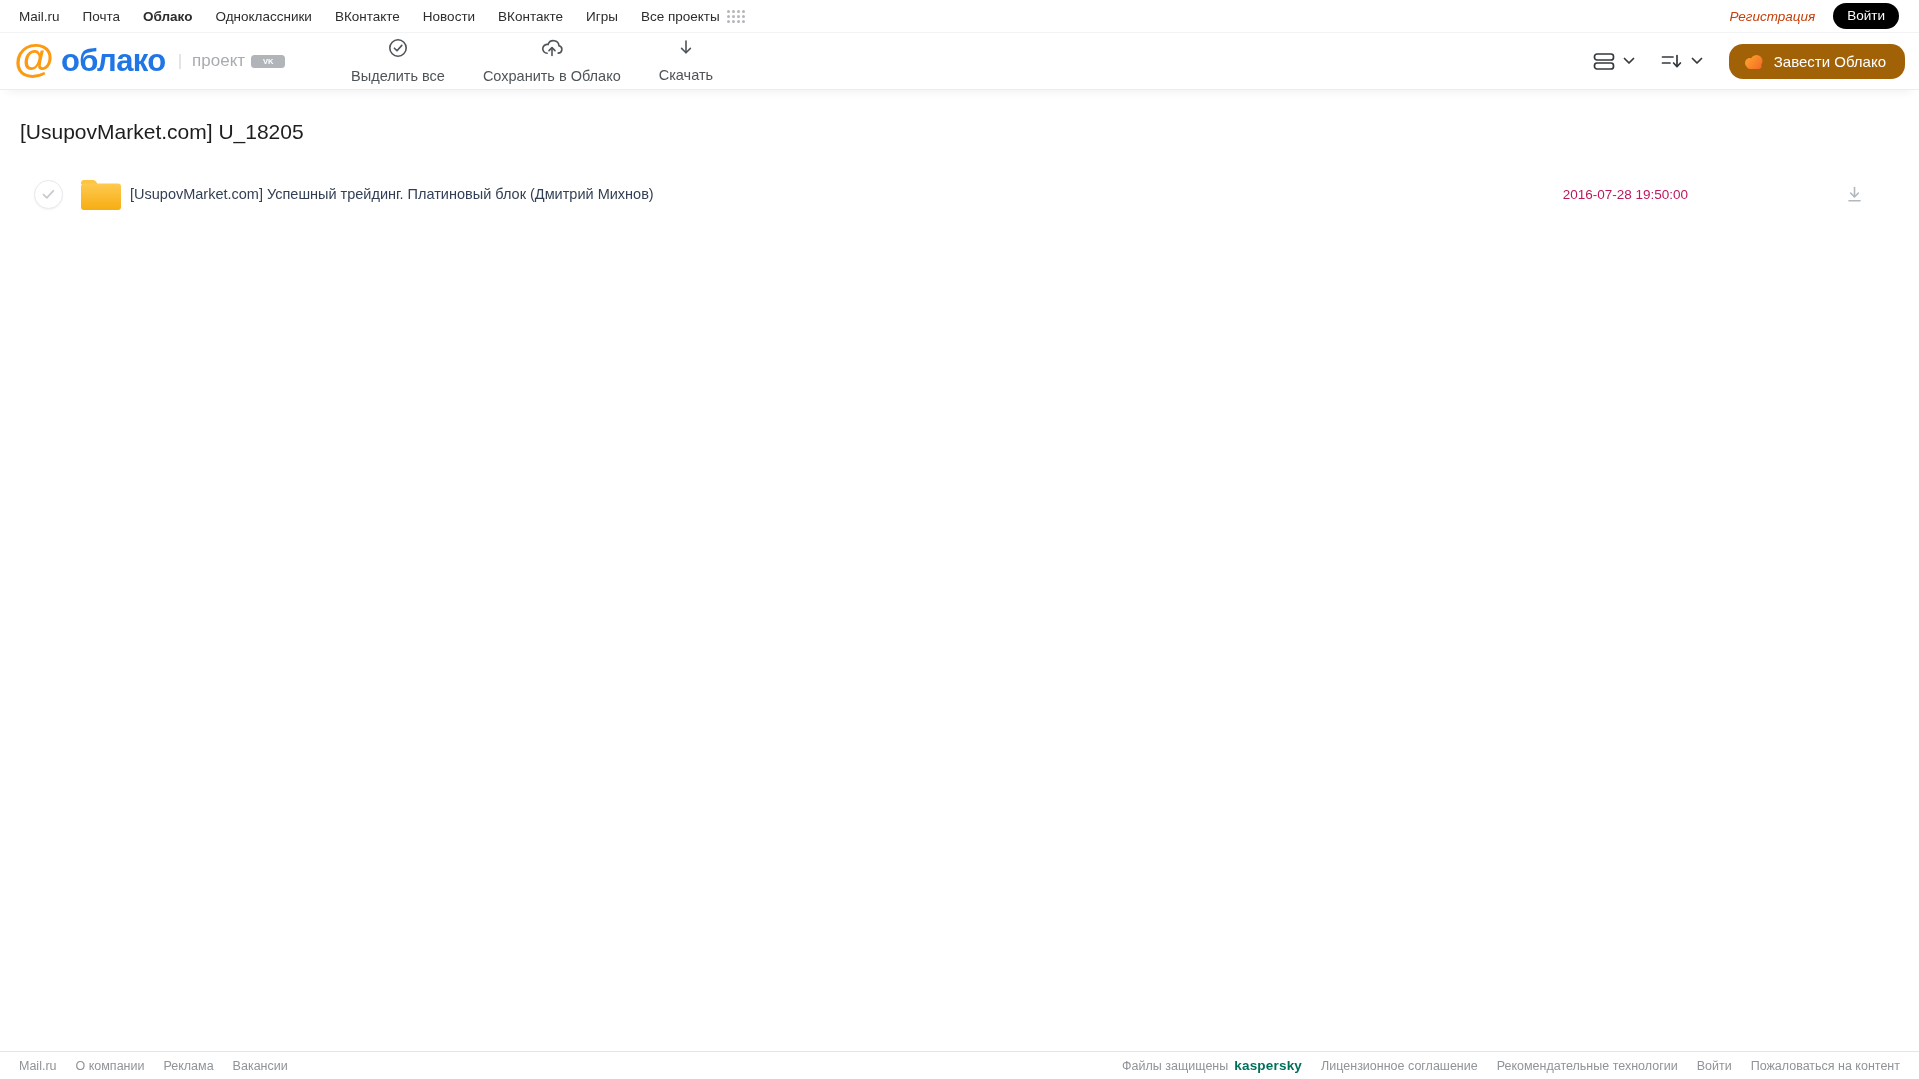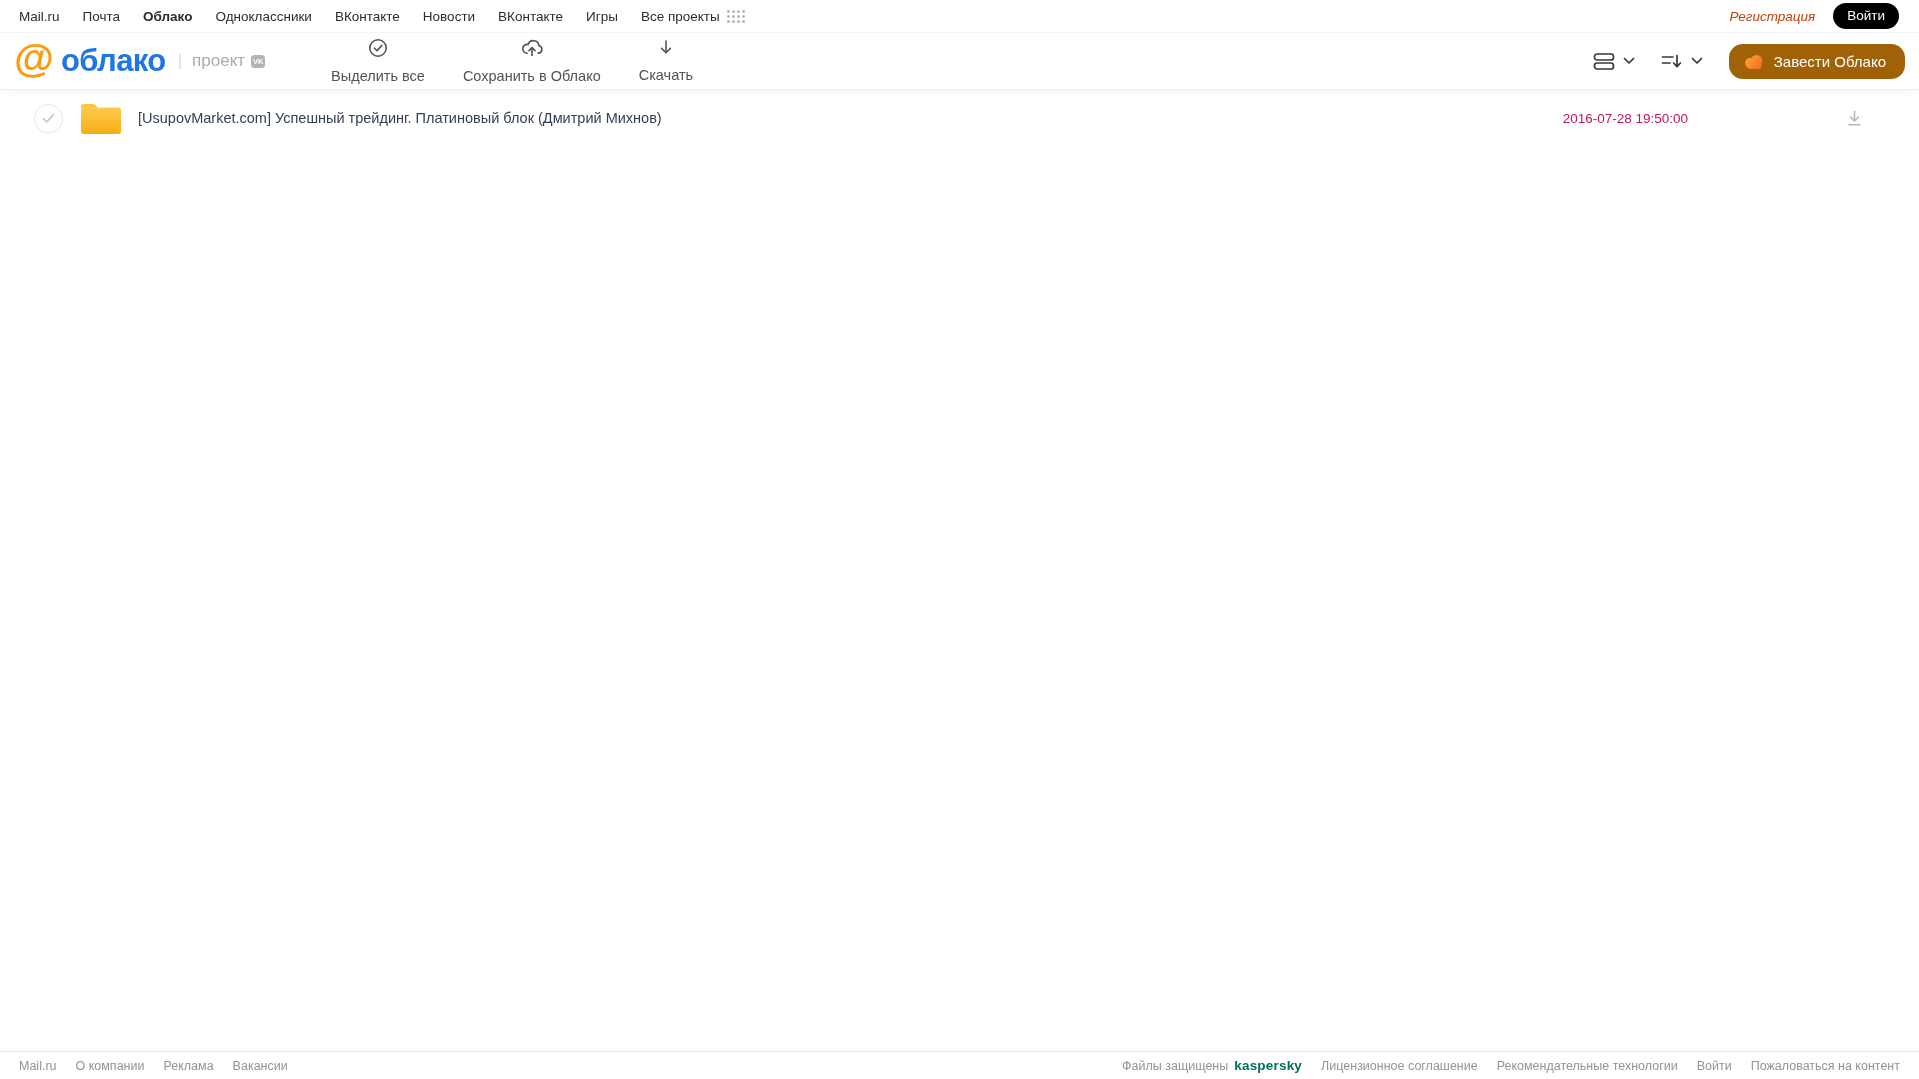--- a/index.html
+++ b/index.html
@@ -21,37 +21,37 @@
   .login-btn { background:#000000; color:#fff; border:none; border-radius:14px;
                padding:5px 14px 6px; font-size:13.5px; font-family:inherit; cursor:pointer; }
   
   .header { display:flex; align-items:center; height:57px; padding:0 14px;
             border-bottom:1px solid #ebedef; box-shadow:0 8px 10px -7px rgba(0,0,0,.07); }
   .logo { display:flex; align-items:center; cursor:pointer; }
   .at-glyph { color:#fc9a12; font-size:41px; font-weight:700; line-height:1; margin-top:-5px; }
   .logo-word { color:#2176e5; font-size:31px; font-weight:700; letter-spacing:-0.6px; margin-left:7px; }
   .logo-divider { color:#d8dadc; font-size:17px; margin:0 10px 0 12px; font-weight:400; }
   .project-label { color:#a8abaf; font-size:17px; }
-  .vk-badge { width:14px; height:13px; margin-left:6px; background:#b1b5ba; border-radius:3.5px;
+  .vk-badge { width:34px; height:13px; margin-left:6px; background:#b1b5ba; border-radius:3.5px;
               color:#fff; font-size:7.5px; font-weight:700; display:flex; align-items:center; justify-content:center; }
   .toolbar { display:flex; align-items:center; gap:38px; margin-left:66px; }
   .tb-btn { display:flex; align-items:center; gap:10px; color:#4e5458; font-size:14.5px; cursor:pointer; background:none; border:none; font-family:inherit; padding:0;flex-direction:column; }
   .header-right { margin-left:auto; display:flex; align-items:center; gap:26px; }
   .icon-group { display:flex; align-items:center; gap:8px; cursor:pointer; }
   .create-btn { display:flex; align-items:center; gap:10px; background:#a16207; color:#fff;
                 font-size:15px; border:none; border-radius:14px; padding:9px 19px 9px 14px;
                 font-family:inherit; cursor:pointer; }
   
   .main { padding:0 20px; }
   .page-title { font-size:21px; font-weight:400; color:#1d1e20; margin:30px 0 22px; }
   .file-row { display:flex; align-items:center; height:56px; padding-left:14px; cursor:pointer; }
   .row-check { width:29px; height:29px; border-radius:50%; border:1px solid #e7e9eb; background:#fff;
                display:flex; align-items:center; justify-content:center; box-shadow:0 1px 2px rgba(0,0,0,.05); cursor:pointer; }
   .folder-wrap { margin-left:17px; display:flex; }
-  .file-name { margin-left:16px; font-size:14.5px; color:#333f54; }
+  .file-name { margin-left:8px; font-size:14.5px; color:#333f54; }
   .file-date { margin-left:auto; color:#be185d; font-size:13.5px; }
   .row-download { margin-left:158px; margin-right:36px; display:flex; cursor:pointer; }
   
   .footer { position:absolute; left:0; right:0; bottom:0; height:28px; background:#fff;
             border-top:1px solid #e4e5e7; display:flex; align-items:center; padding:0 19px;
             font-size:12.5px; color:#8f9499; }
   .footer-left { display:flex; gap:19px; }
   .footer-right { margin-left:auto; display:flex; align-items:center; gap:19px; }
   .footer a, .flink { cursor:pointer; white-space:nowrap; }
   .kasp-unit { display:flex; align-items:baseline; gap:6px;margin-left:44px; }
@@ -177,20 +177,21 @@
             <rect x="4" y="9.5" width="14.5" height="6.5" rx="3.2"></rect>
           </g>
         </svg>
       </span>
       <span>Завести Облако</span>
     </button>
   </div>
 </div>
 
 <div class="main">
+  <h1 class="page-title">[UsupovMarket.com] U_18205</h1>
 
   <div class="file-row">
     <span class="row-check">
       <svg width="13" height="11" viewBox="0 0 13 11" fill="none" stroke="#c7cbd1" stroke-width="1.8">
         <polyline points="1.5,5.6 4.8,8.8 11.3,1.8" stroke-linecap="round" stroke-linejoin="round"></polyline>
       </svg>
     </span>
     <span class="folder-wrap">
       <svg width="42" height="34" viewBox="0 0 42 34">
         <defs>

